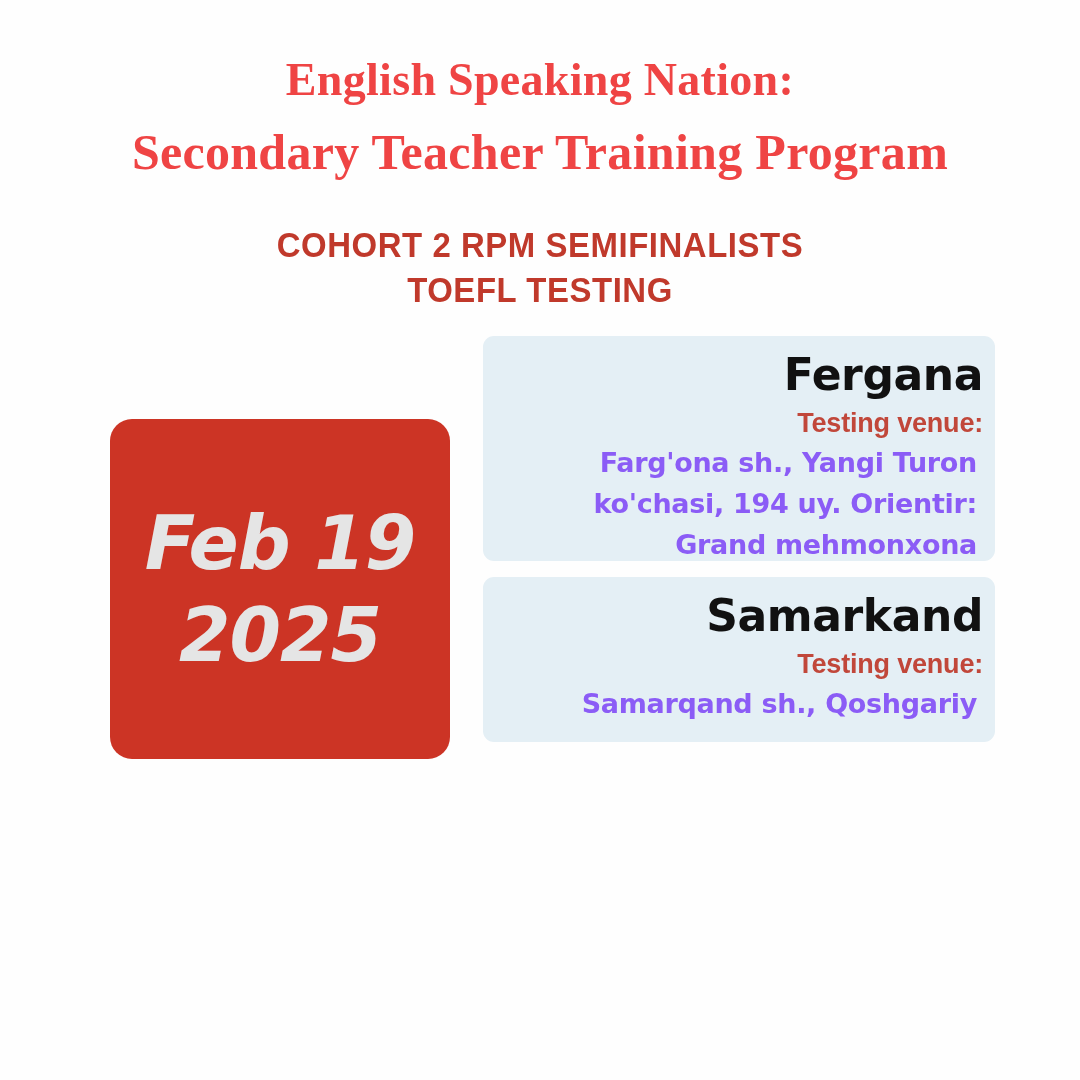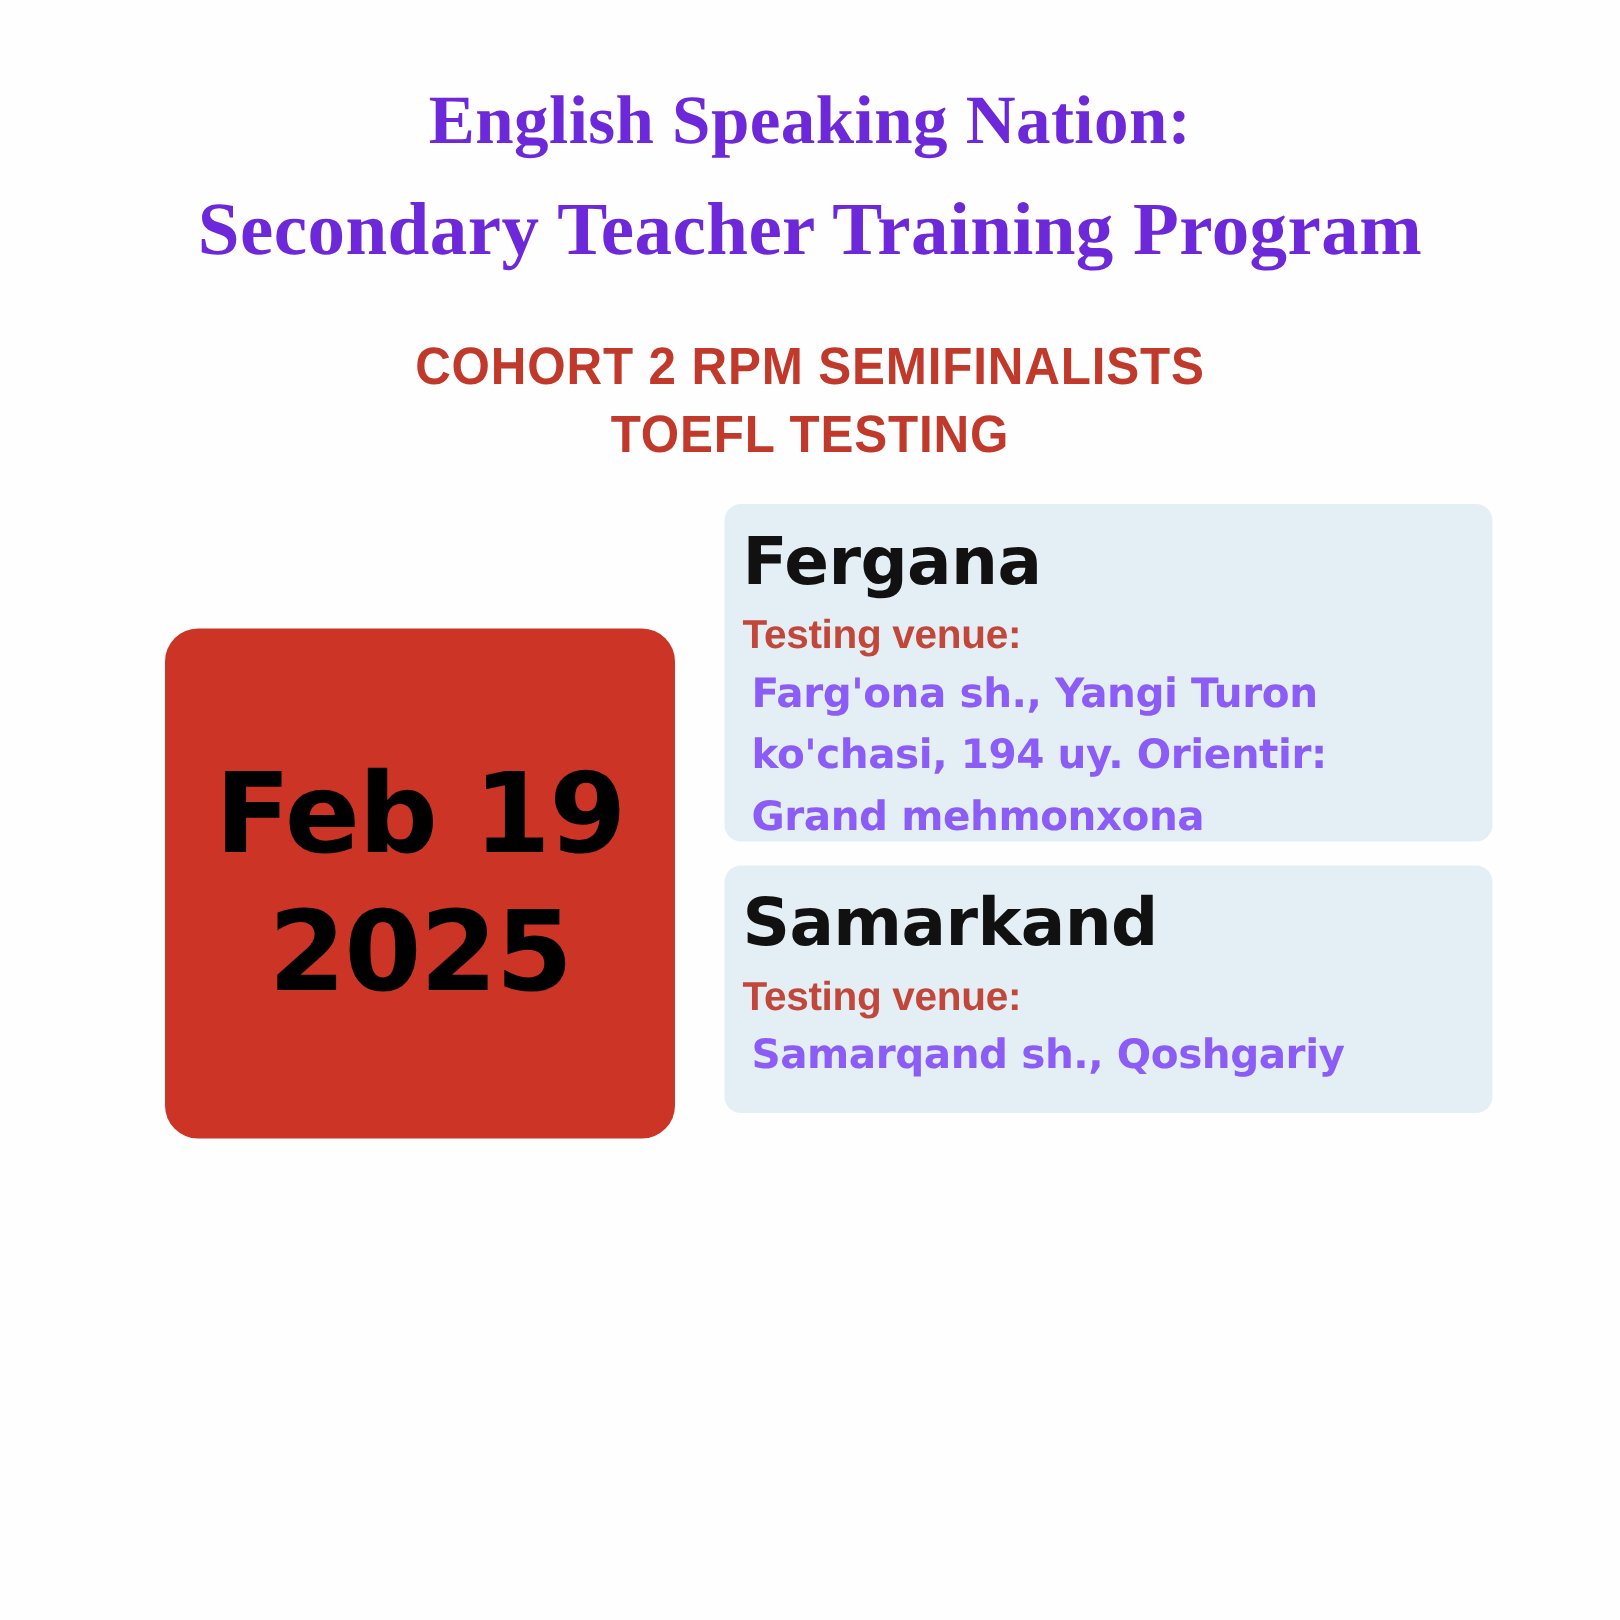--- a/index.html
+++ b/index.html
@@ -24,21 +24,21 @@
   .title-block {
     position: absolute;
     top: 44px;
     left: 0;
     width: 1080px;
     text-align: center;
   }
   .title-line {
     font-family: "Liberation Serif", "DejaVu Serif", serif;
     font-weight: bold;
-    color: #6d28d9;
+    color: #ef4444;
     font-size: 46px;
     line-height: 72px;
     letter-spacing: 0.3px;
     white-space: nowrap;
   }
   .title-line.l2 { font-size: 50px; }
 
   
   .subtitle-block {
     position: absolute;
@@ -66,38 +66,39 @@
     height: 340px;
     background: #cc3425;
     border-radius: 22px;
     display: flex;
     flex-direction: column;
     align-items: center;
     justify-content: center;
     box-sizing: border-box;
   }
   .date-line {
-    color: #000000;
+    color: #e5e5e5;
     font-family: "DejaVu Sans", "Liberation Sans", sans-serif;
     font-weight: bold;
     font-size: 74px;
     line-height: 92px;
     letter-spacing: -1px;
+    font-style: italic;
   }
 
   
   .venue-card {
     position: absolute;
     left: 483px;
     width: 512px;
     background: #e4eff5;
     border-radius: 11px;
     box-sizing: border-box;
-    text-align: left;
-    padding: 10px 24px 16px 12px;
+    text-align: right;
+    padding: 10px 12px 16px 12px;
   }
   #venue-card-0 { top: 336px; height: 225px; }
   #venue-card-1 { top: 577px; height: 165px; }
 
   .venue-city {
     font-family: "DejaVu Sans", "Liberation Sans", sans-serif;
     font-weight: bold;
     font-size: 44px;
     line-height: 58px;
     color: #111111;

